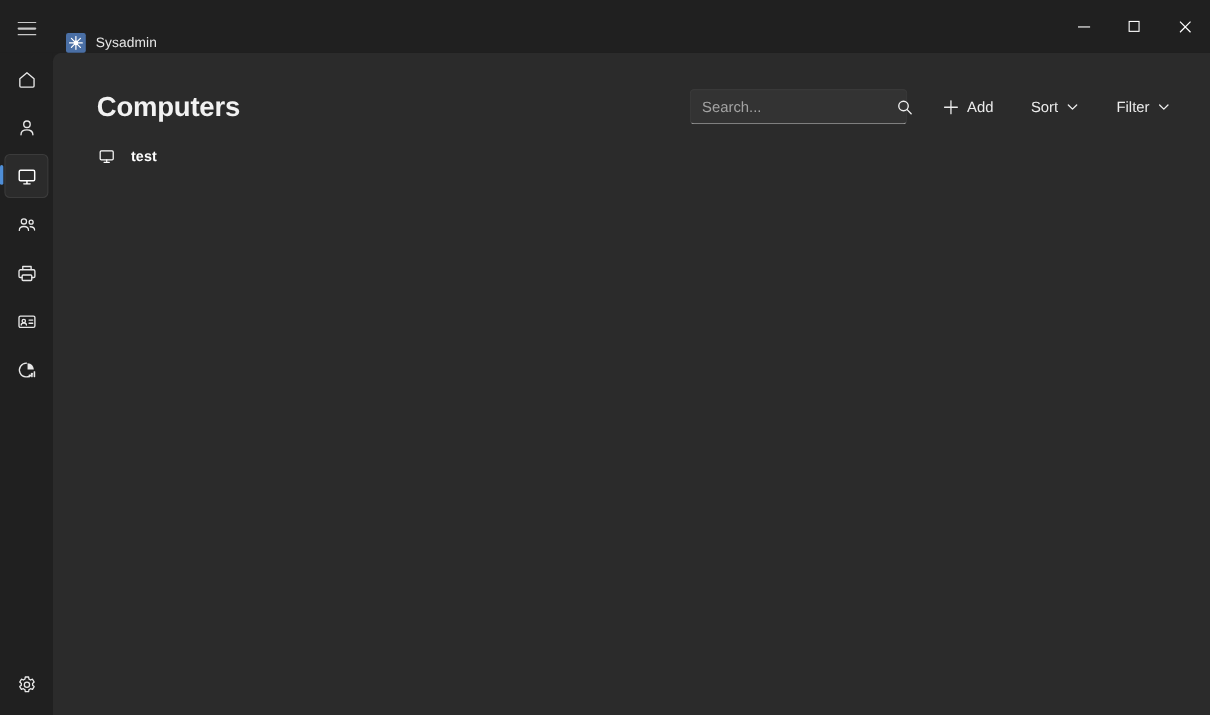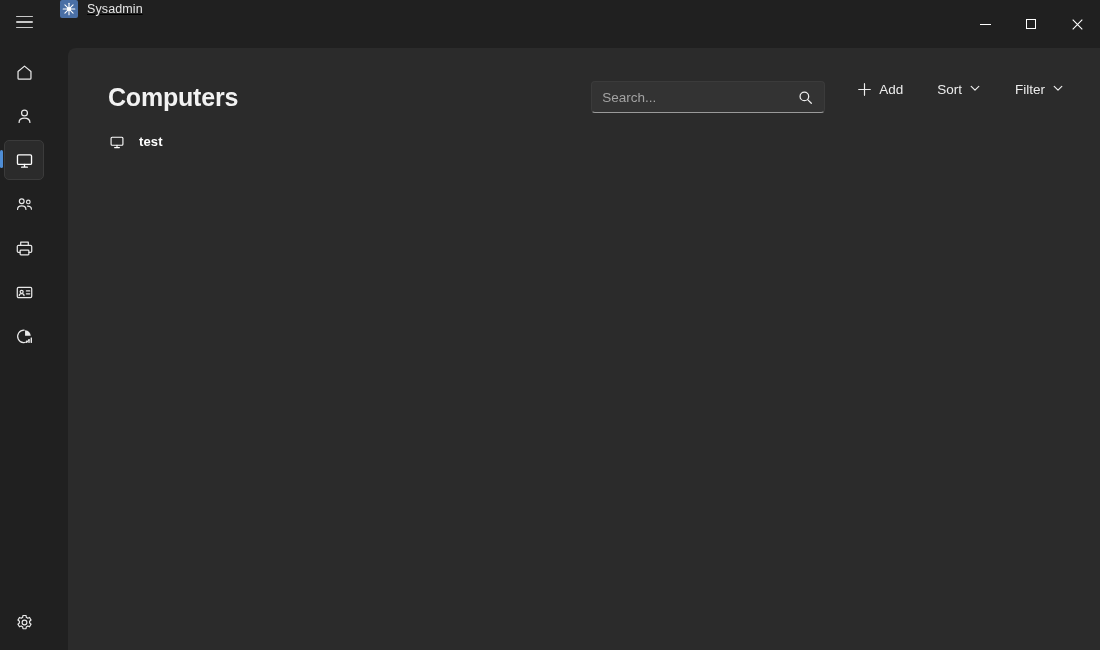--- a/index.html
+++ b/index.html
@@ -20,25 +20,24 @@
     background: #202020;
     display: flex;
     flex-direction: column;
   }
 
   
   .titlebar {
     height: 48px;
     flex: 0 0 48px;
     display: flex;
-    align-items: flex-start;
+    align-items: flex-end;
     background: #202020;
     position: relative;
     z-index: 5;
-    text-decoration: underline;
   }
 
   .hamburger {
     width: 48px;
     height: 44px;
     display: flex;
     align-items: center;
     justify-content: center;
     cursor: pointer;
   }
@@ -100,21 +99,20 @@
     height: 10px;
     border: 1px solid #ffffff;
   }
 
   
   .body-row {
     flex: 1 1 auto;
     display: flex;
     min-height: 0;
     position: relative;
-    gap: 20px;
   }
 
   
   .sidebar {
     width: 48px;
     flex: 0 0 48px;
     background: #202020;
     display: flex;
     flex-direction: column;
     align-items: center;
@@ -185,21 +183,21 @@
   }
 
   .header-tools {
     margin-left: auto;
     display: flex;
     align-items: center;
     gap: 0px;
   }
 
   .searchbox {
-    width: 234px;
+    width: 198px;
     height: 32px;
     background: #333333;
     border: 1px solid #3b3b3b;
     border-bottom: 1px solid #9a9a9a;
     border-radius: 4px;
     display: flex;
     align-items: center;
     padding: 0 8px 0 10px;
     margin-right: 20px;
   }
@@ -220,21 +218,21 @@
     align-items: center;
     justify-content: center;
     cursor: pointer;
     background: transparent;
     border: none;
     padding: 0;
   }
 
   .tool-btn {
     display: flex;
-    align-items: flex-start;
+    align-items: center;
     gap: 7px;
     height: 32px;
     padding: 0 11px;
     background: transparent;
     border: 1px solid transparent;
     border-radius: 4px;
     color: #ececec;
     font-size: 13.5px;
     font-family: "Liberation Sans", sans-serif;
     cursor: pointer;

